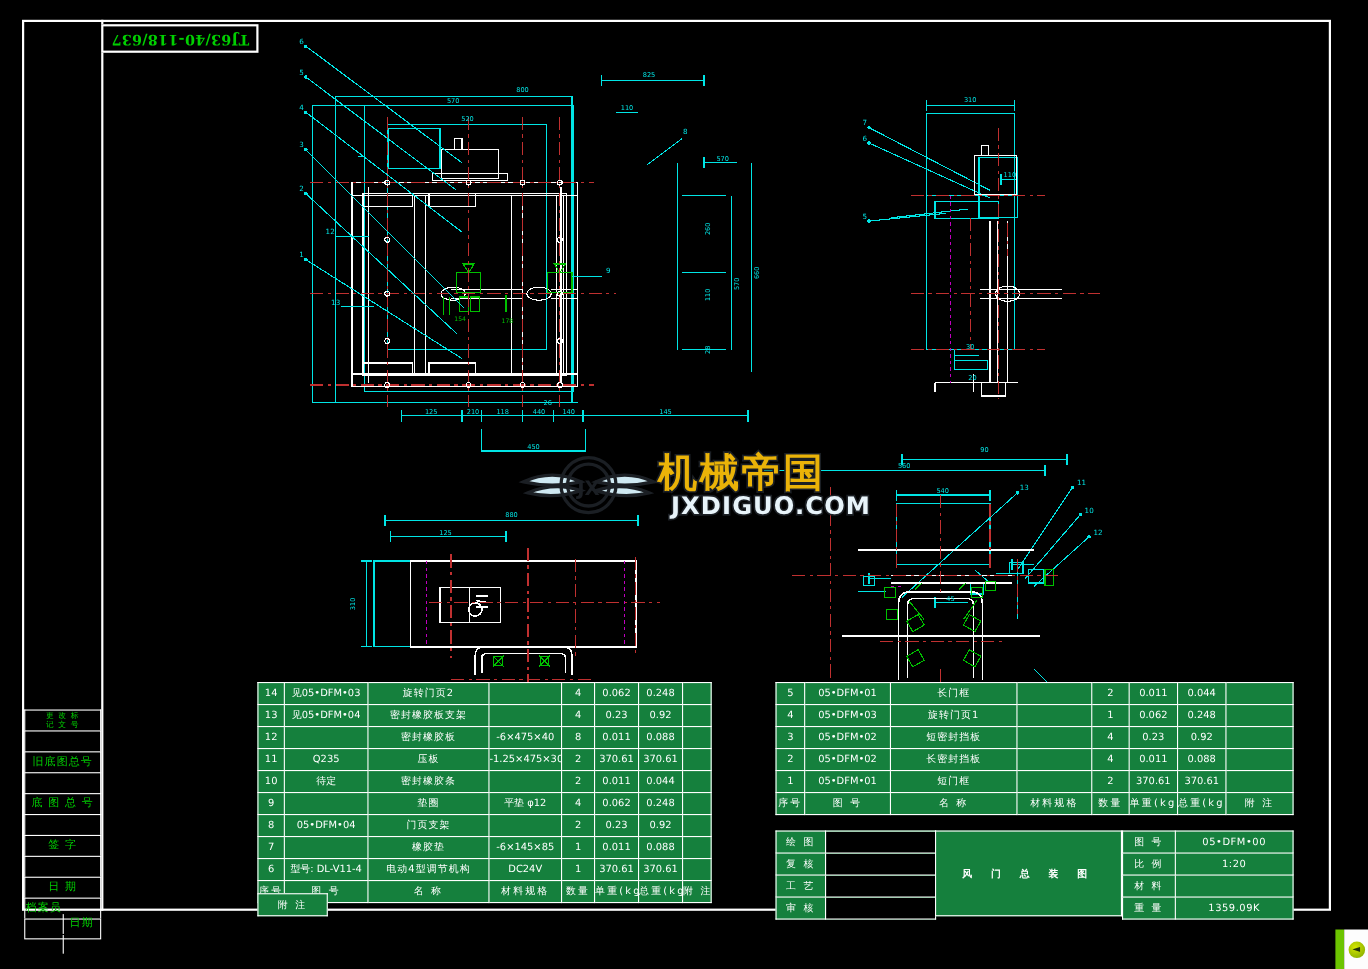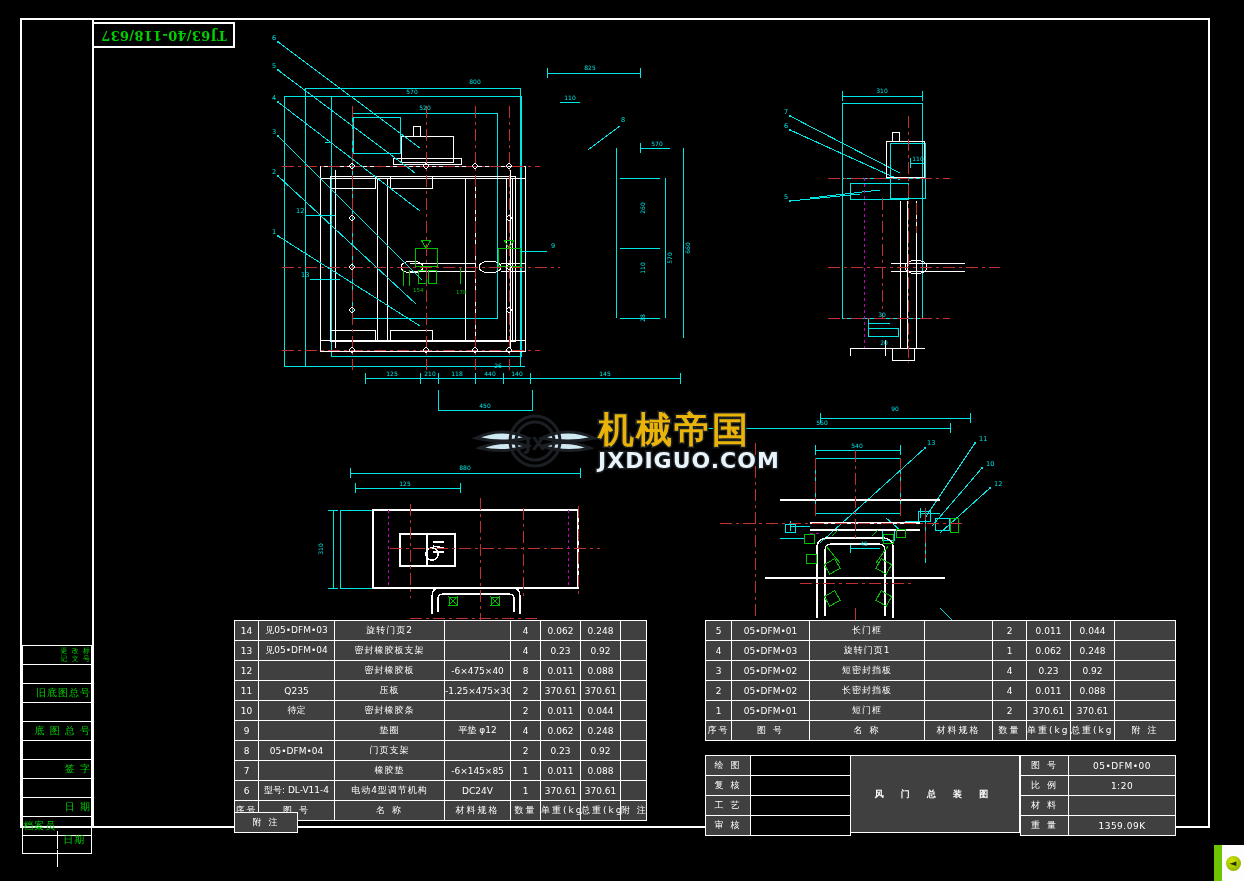--- a/index.html
+++ b/index.html
@@ -24,37 +24,37 @@
   .cad{position:absolute;left:20px;top:18px;width:1190px;height:810px;}
   .cad svg{display:block;}
 
   
   .watermark{position:absolute;left:470px;top:404px;width:312px;height:76px;
        pointer-events:none;}
   .wm-text{position:absolute;left:128px;top:2px;font-size:36px;font-weight:bold;
        color:#eab308;letter-spacing:2px;
        -webkit-text-stroke:3px #1b1f24;paint-order:stroke fill;
        font-family:"DejaVu Sans","Liberation Sans",sans-serif;}
-  .wm-sub{position:absolute;left:128px;top:44px;font-size:22px;font-weight:bold;
+  .wm-sub{position:absolute;left:140px;top:44px;font-size:22px;font-weight:bold;
        color:#e8f4fa;letter-spacing:1px;-webkit-text-stroke:3px #1b1f24;
        paint-order:stroke fill;font-family:"DejaVu Sans","Liberation Sans",sans-serif;}
 
   
-  table.bom{position:absolute;border-collapse:collapse;table-layout:fixed;background:#404040;}
+  table.bom{position:absolute;border-collapse:collapse;table-layout:fixed;background:#15803d;}
   table.bom td{border:1px solid #ffffff;color:#ffffff;font-size:9px;
        text-align:center;vertical-align:middle;padding:0;height:19px;
        font-family:"DejaVu Sans","Liberation Sans",sans-serif;white-space:nowrap;
        overflow:hidden;}
   td.nm{letter-spacing:1px;}
   td.hdrw{letter-spacing:2px;}
 
   
   .leftstack{position:absolute;left:22px;top:645px;width:70px;}
   .leftstack .lrow{height:19px;border:1px solid #ffffff;border-bottom:none;
-       box-sizing:border-box;display:flex;align-items:center;justify-content:flex-end;}
+       box-sizing:border-box;display:flex;align-items:center;justify-content:center;}
   .leftstack .lrow:last-child{border-bottom:1px solid #ffffff;}
   .lbl{color:#00d000;font-size:10px;letter-spacing:1px;line-height:8px;text-align:center;}
   .lbl.two{font-size:7px;line-height:8px;}
   .lrow.split{padding:0;}
   .lrow.split>div{flex:1;display:flex;align-items:center;justify-content:center;height:100%;}
   .lrow.split>div+div{border-left:1px solid #ffffff;margin-top:28px;}
 
   
   .blank{background:#000;}
   .maintitle{font-size:14px;letter-spacing:7px;font-weight:bold;}

